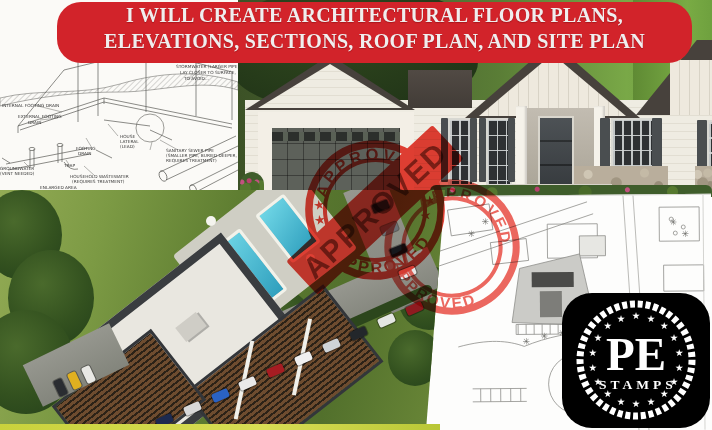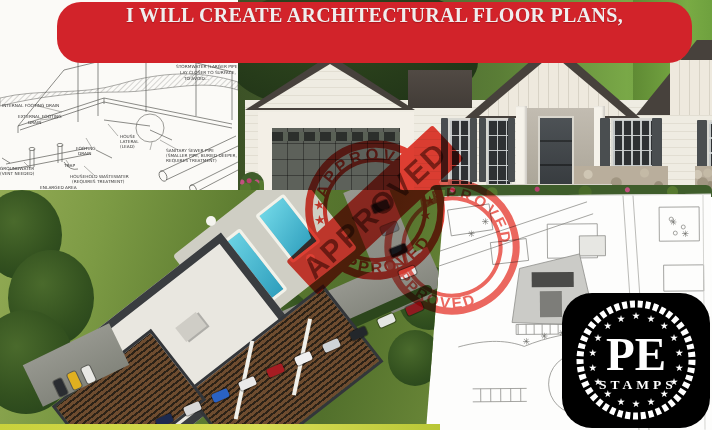--- a/index.html
+++ b/index.html
@@ -359,15 +359,16 @@
           <text x="45.71734517379227" y="36.49404450276498" fill="#ffffff" font-size="9.5" text-anchor="middle">★</text>
           <text x="58.95111369367055" y="28.853524685420037" fill="#ffffff" font-size="9.5" text-anchor="middle">★</text>
         </g>
       <text class="pe-initials" x="74" y="77" text-anchor="middle">PE</text>
       <text class="pe-name" x="76" y="96" text-anchor="middle">STAMPS</text>
     </svg>
   </div>
 
   <div class="abs banner">
     <div>I WILL CREATE ARCHITECTURAL FLOOR PLANS,</div>
+    <div>ELEVATIONS, SECTIONS, ROOF PLAN, AND SITE PLAN</div>
   </div>
 
 </div>
 
 </body></html>

